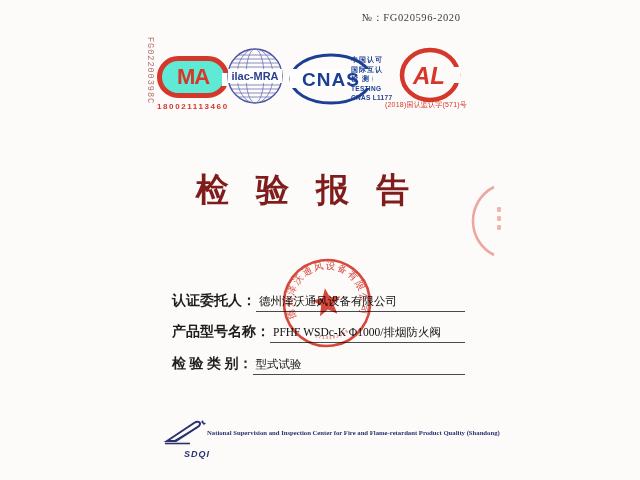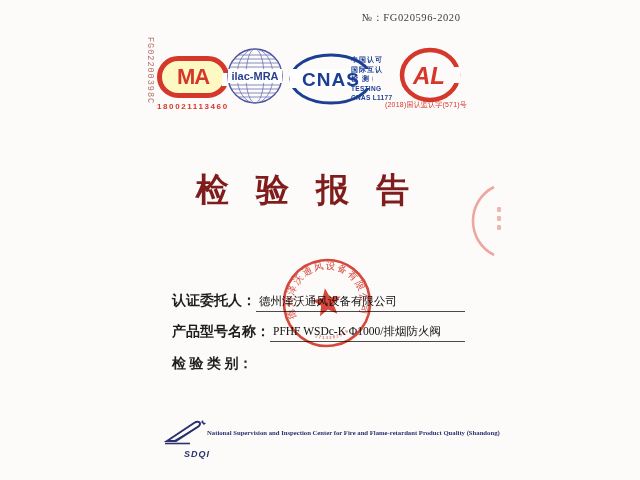--- a/index.html
+++ b/index.html
@@ -19,21 +19,21 @@
   }
   .report-no{left:362px;top:11px;font-size:10.5px;color:#3a3a3a;letter-spacing:.4px;
     font-family:"Liberation Serif", serif;}
   .report-no .num{letter-spacing:.6px;}
 
   
   .cma-block{left:157px;top:56px;width:80px;}
   .cma-ring{
     width:62px;height:32px;border:5px solid #d5372b;border-radius:21px;
     position:relative;display:flex;align-items:center;justify-content:center;
-    background:#fef9c3;
+    background:#5eead4;
   }
   .cma-ring .gap{position:absolute;right:-6px;top:12px;width:8px;height:13px;background:#fff;}
   .cma-ma{font-weight:bold;font-size:22px;color:#d5372b;letter-spacing:-1px;line-height:1;
     font-family:"Liberation Sans", sans-serif;}
   .cma-num{margin-top:4px;font-size:8px;color:#d5372b;letter-spacing:1.6px;white-space:nowrap;font-weight:bold;}
 
   .ilac{left:224px;top:45px;}
   .cnas{left:288px;top:52px;}
   .cnas-caption{left:351px;top:55px;line-height:9.5px;color:#1c3f94;}
   .cnas-caption .cnl{font-size:7px;font-weight:bold;letter-spacing:1px;}
@@ -47,21 +47,21 @@
   .title-en{margin-top:5px;font-size:17px;font-weight:bold;letter-spacing:4px;
     font-family:"Liberation Serif", serif;}
 
   
   .frow{left:172px;width:293px;display:flex;align-items:flex-end;z-index:1;}
   .frow .lab{flex:0 0 auto;font-size:14px;font-weight:700;color:#1d1d1d;
     font-family:"Liberation Serif", serif;white-space:nowrap;padding-bottom:2px;}
   .frow .val{flex:1 1 auto;border-bottom:1.5px solid #4a4a4a;font-size:11.5px;color:#101010;
     font-family:"Liberation Serif", serif;padding:0 0 2px 3px;white-space:nowrap;overflow:hidden;}
   .row1{top:292px;}
-  .row2{top:323px;align-items:center;}
+  .row2{top:323px;}
   .row3{top:355px;}
 
   
   .seal{left:277px;top:253px;width:100px;height:100px;z-index:3;
     mix-blend-mode:multiply;opacity:.92;transform:rotate(-8deg);}
   .seal-edge{left:470px;top:183px;width:34px;height:76px;opacity:.55;}
 
   
   .footer-logo{left:158px;top:419px;width:52px;text-align:right;}
   .footer-text{left:207px;top:425px;width:300px;color:#2a3170;}
@@ -137,20 +137,21 @@
 <div class="abs frow row1">
   <span class="lab">认证委托人：</span>
   <span class="val">德州泽沃通风设备有限公司</span>
 </div>
 <div class="abs frow row2">
   <span class="lab">产品型号名称：</span>
   <span class="val">PFHF WSDc-K Φ1000/排烟防火阀</span>
 </div>
 <div class="abs frow row3">
   <span class="lab">检 验 类 别：</span>
+  <span class="val">型式试验</span>
 </div>
 
 <svg class="abs seal" viewBox="0 0 100 100">
   <defs>
     <path id="sealTop" d="M18.1,61.6 A34,34 0 1 1 81.9,61.6" fill="none"></path>
     <path id="sealBottom" d="M32,81.2 A36,36 0 0 0 68,81.2" fill="none"></path>
   </defs>
   <circle cx="50" cy="50" r="43" fill="none" stroke="#d6382c" stroke-width="2.6"></circle>
   <polygon points="50,35 53.8,44.7 64.3,45.4 56.2,52 58.8,62.1 50,56.5 41.2,62.1 43.8,52 35.7,45.4 46.2,44.7" fill="#d6382c"></polygon>
   <text font-size="9.6" fill="#d6382c" letter-spacing="1.6" font-family="Liberation Sans, sans-serif">

